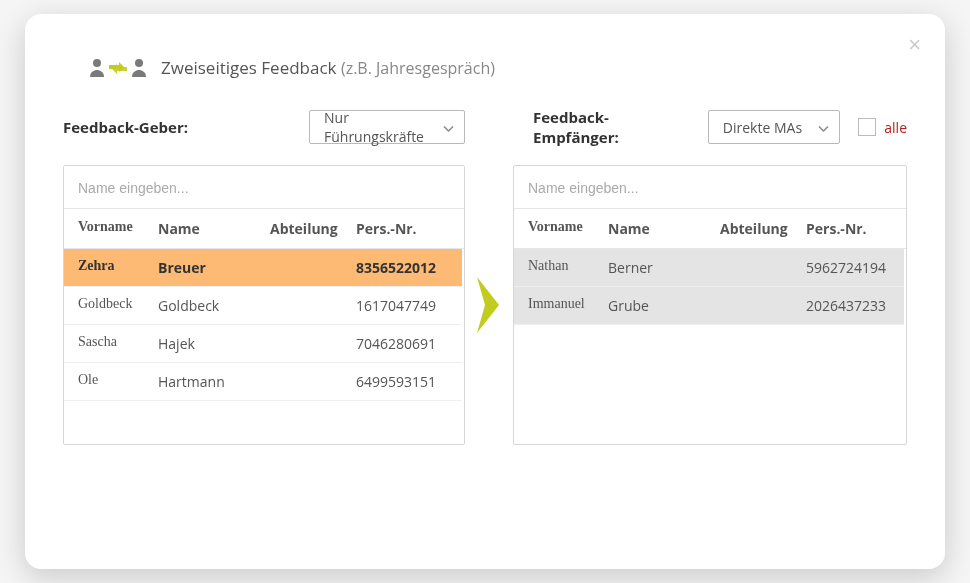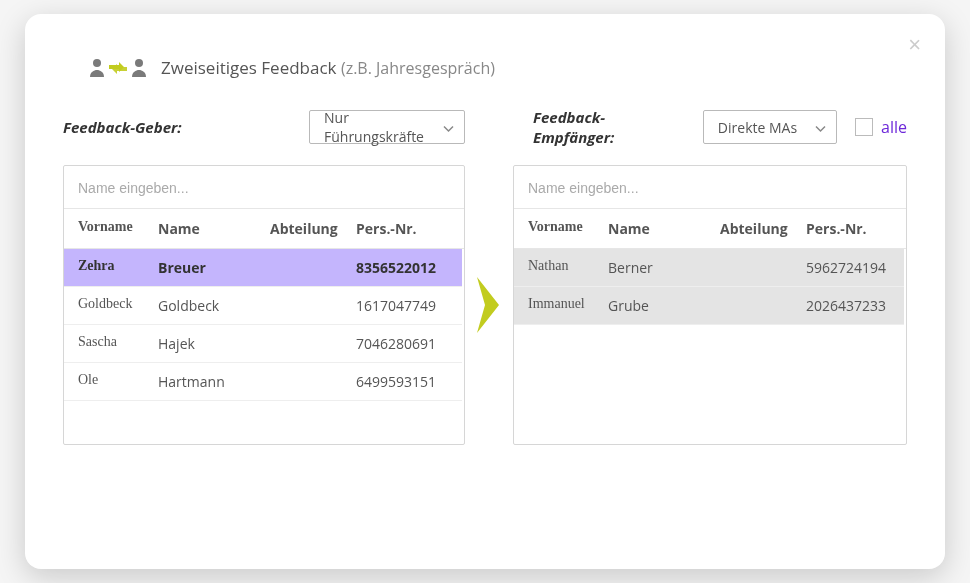--- a/index.html
+++ b/index.html
@@ -72,21 +72,20 @@
       display: flex;
       align-items: center;
       gap: 18px;
     }
     .filter-left { flex: 0 0 402px; }
     .filter-right { flex: 1; }
     .filter-label {
       font-size: 15px;
       font-weight: 700;
       color: #333;
-      font-style: italic;
     }
     .dropdown {
       border: 1px solid #b9b9b9;
       background: #fff;
       height: 34px;
       padding: 0 32px 0 14px;
       font-size: 14px;
       color: #555;
       display: flex;
       align-items: center;
@@ -108,21 +107,21 @@
       align-items: center;
       gap: 8px;
       margin-left: auto;
     }
     .chk {
       width: 18px;
       height: 18px;
       border: 1px solid #bbb;
       background: #fff;
     }
-    .chk-label { font-size: 16px; color: #6d28d9; }
+    .chk-label { font-size: 14px; color: #b91c1c; }
 
     .cols {
       display: flex;
       gap: 10px;
       position: relative;
       height: 280px;
     }
     .panel {
       border: 1px solid #d6d6d6;
       border-radius: 2px;
@@ -164,21 +163,21 @@
     }
     .row {
       display: flex;
       padding: 9px 14px;
       font-size: 14px;
       color: #555;
       border-bottom: 1px solid #eee;
       cursor: pointer;
     }
     .row.selected {
-      background: #c4b5fd;
+      background: #fdba74;
       font-weight: 700;
       color: #333;
     }
     .row.alt { background: #e4e4e4; }
     .row span { overflow: hidden; white-space: nowrap; text-overflow: ellipsis; }
 
     
     .tbody::-webkit-scrollbar { width: 8px; }
     .tbody::-webkit-scrollbar-thumb { background: #ccc; border-radius: 4px; }
     .tbody::-webkit-scrollbar-track { background: #f2f2f2; }

